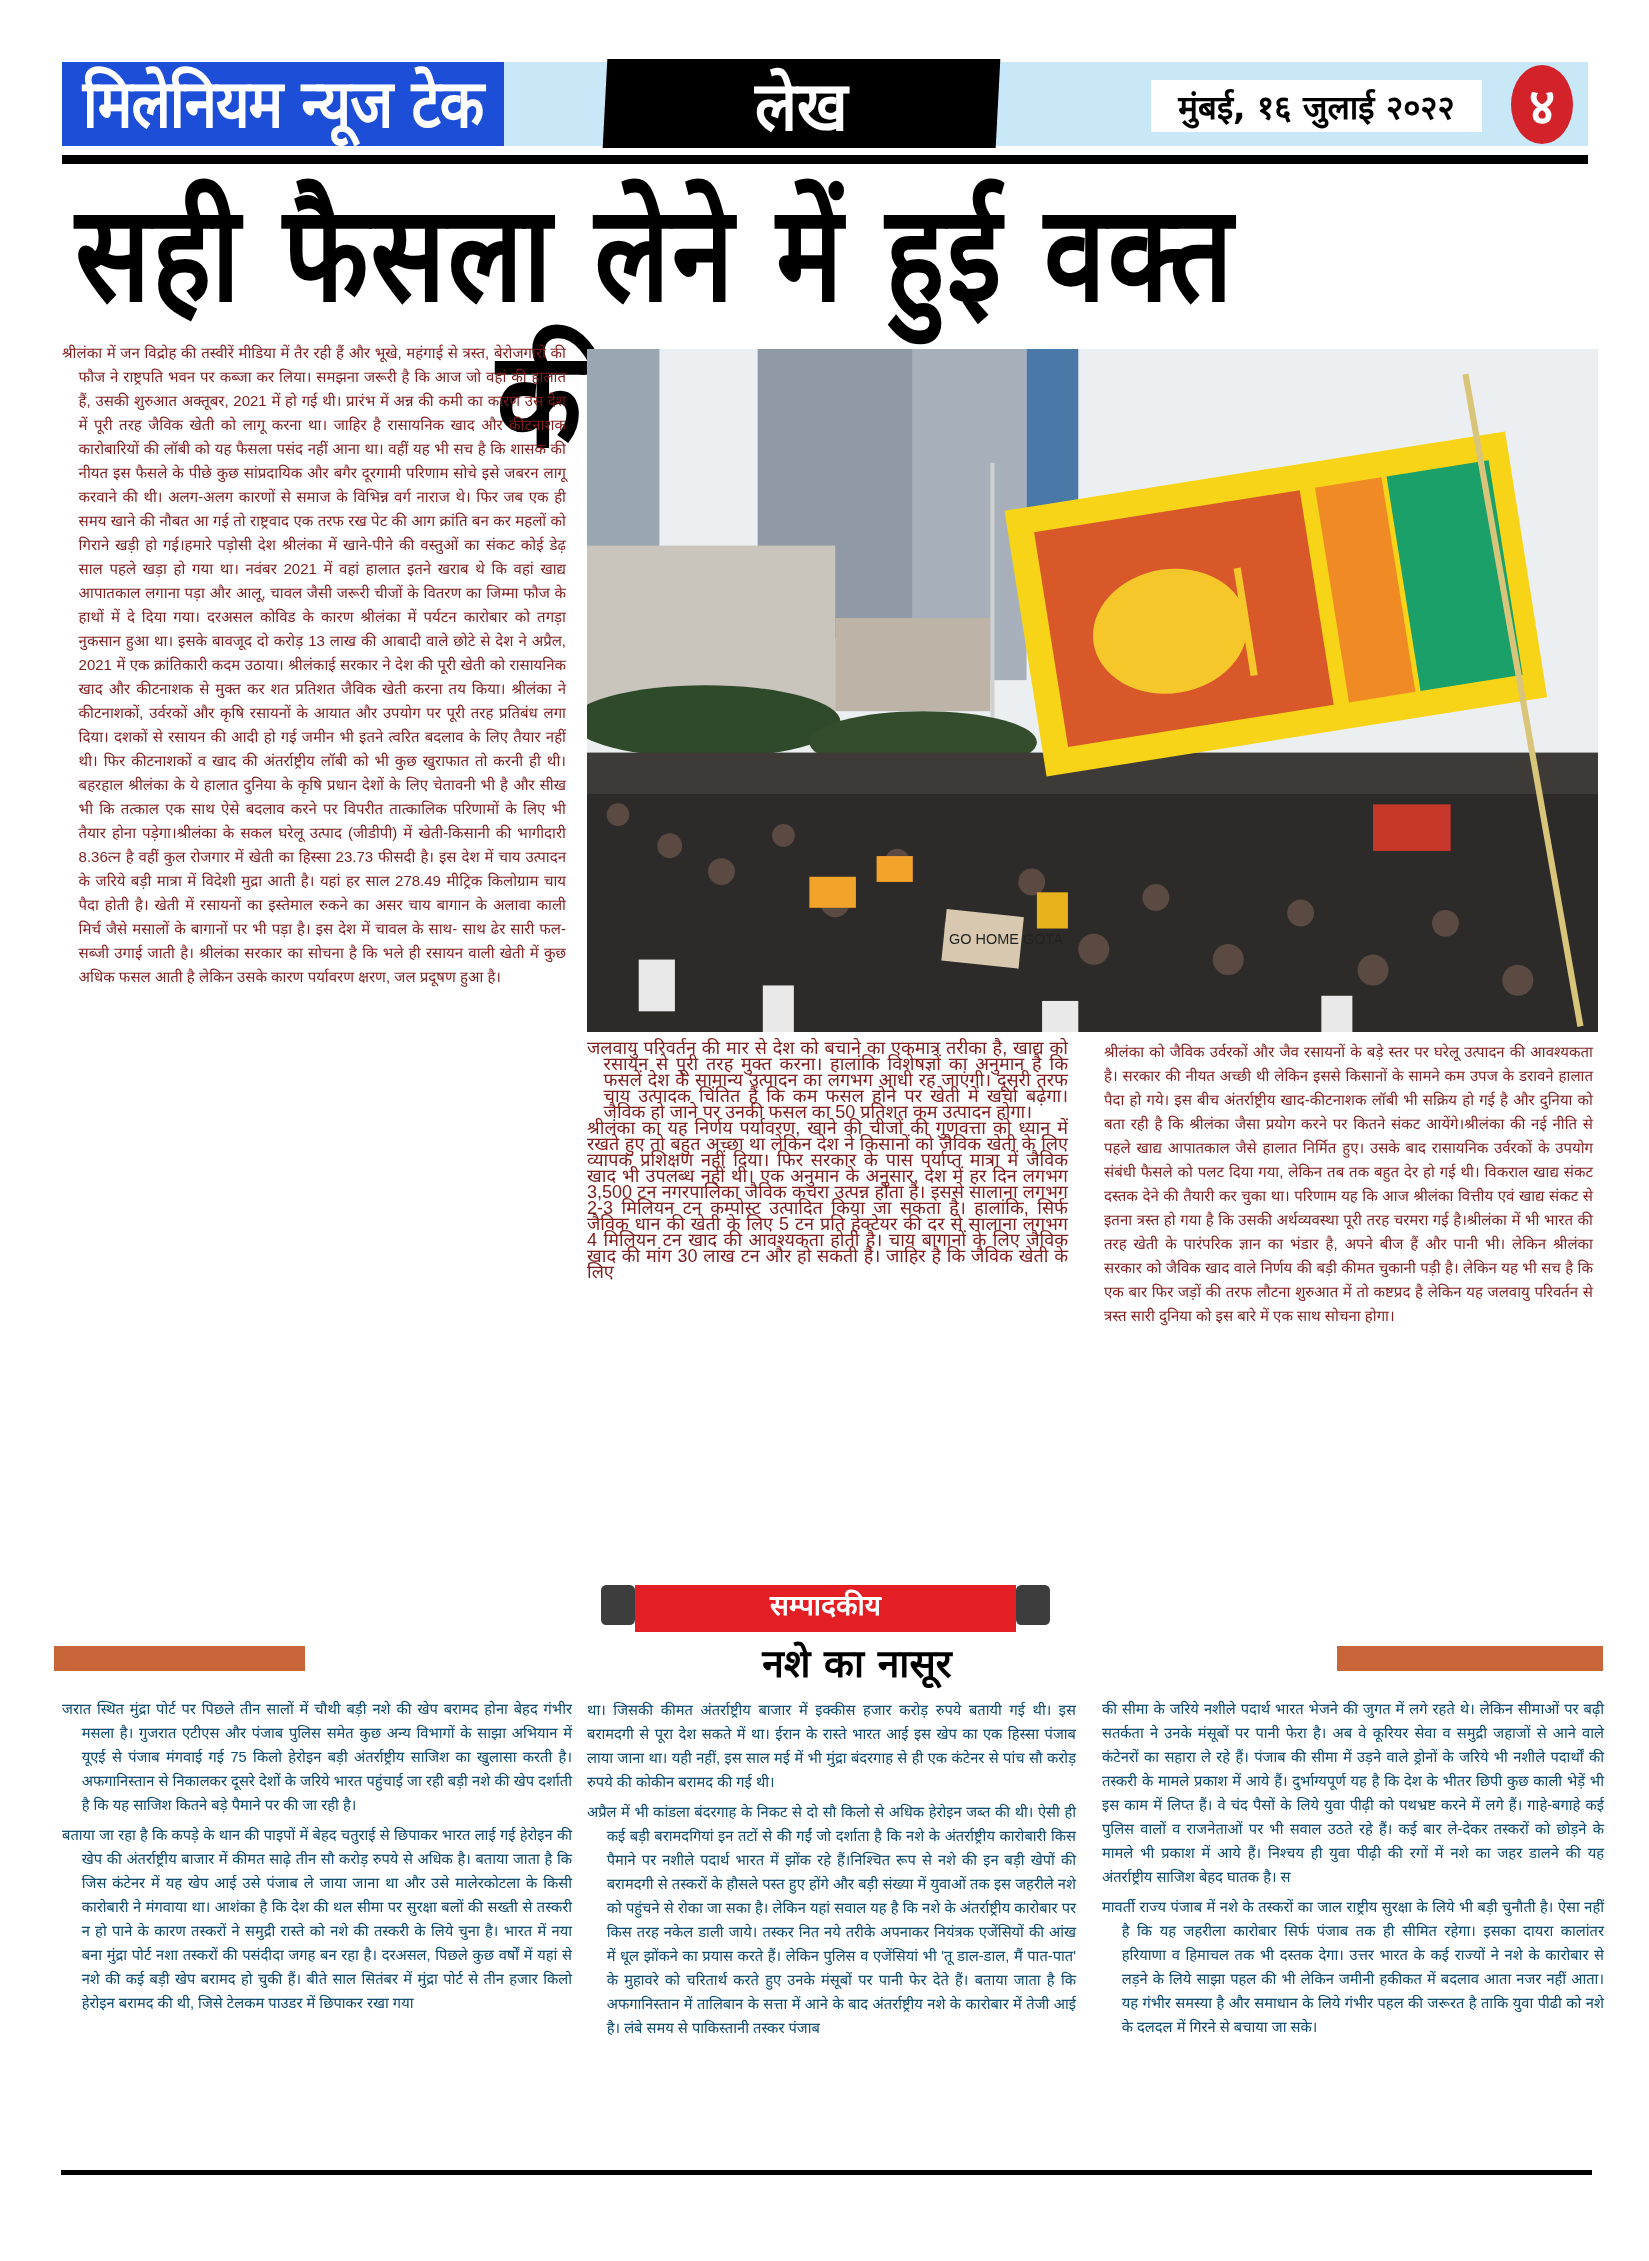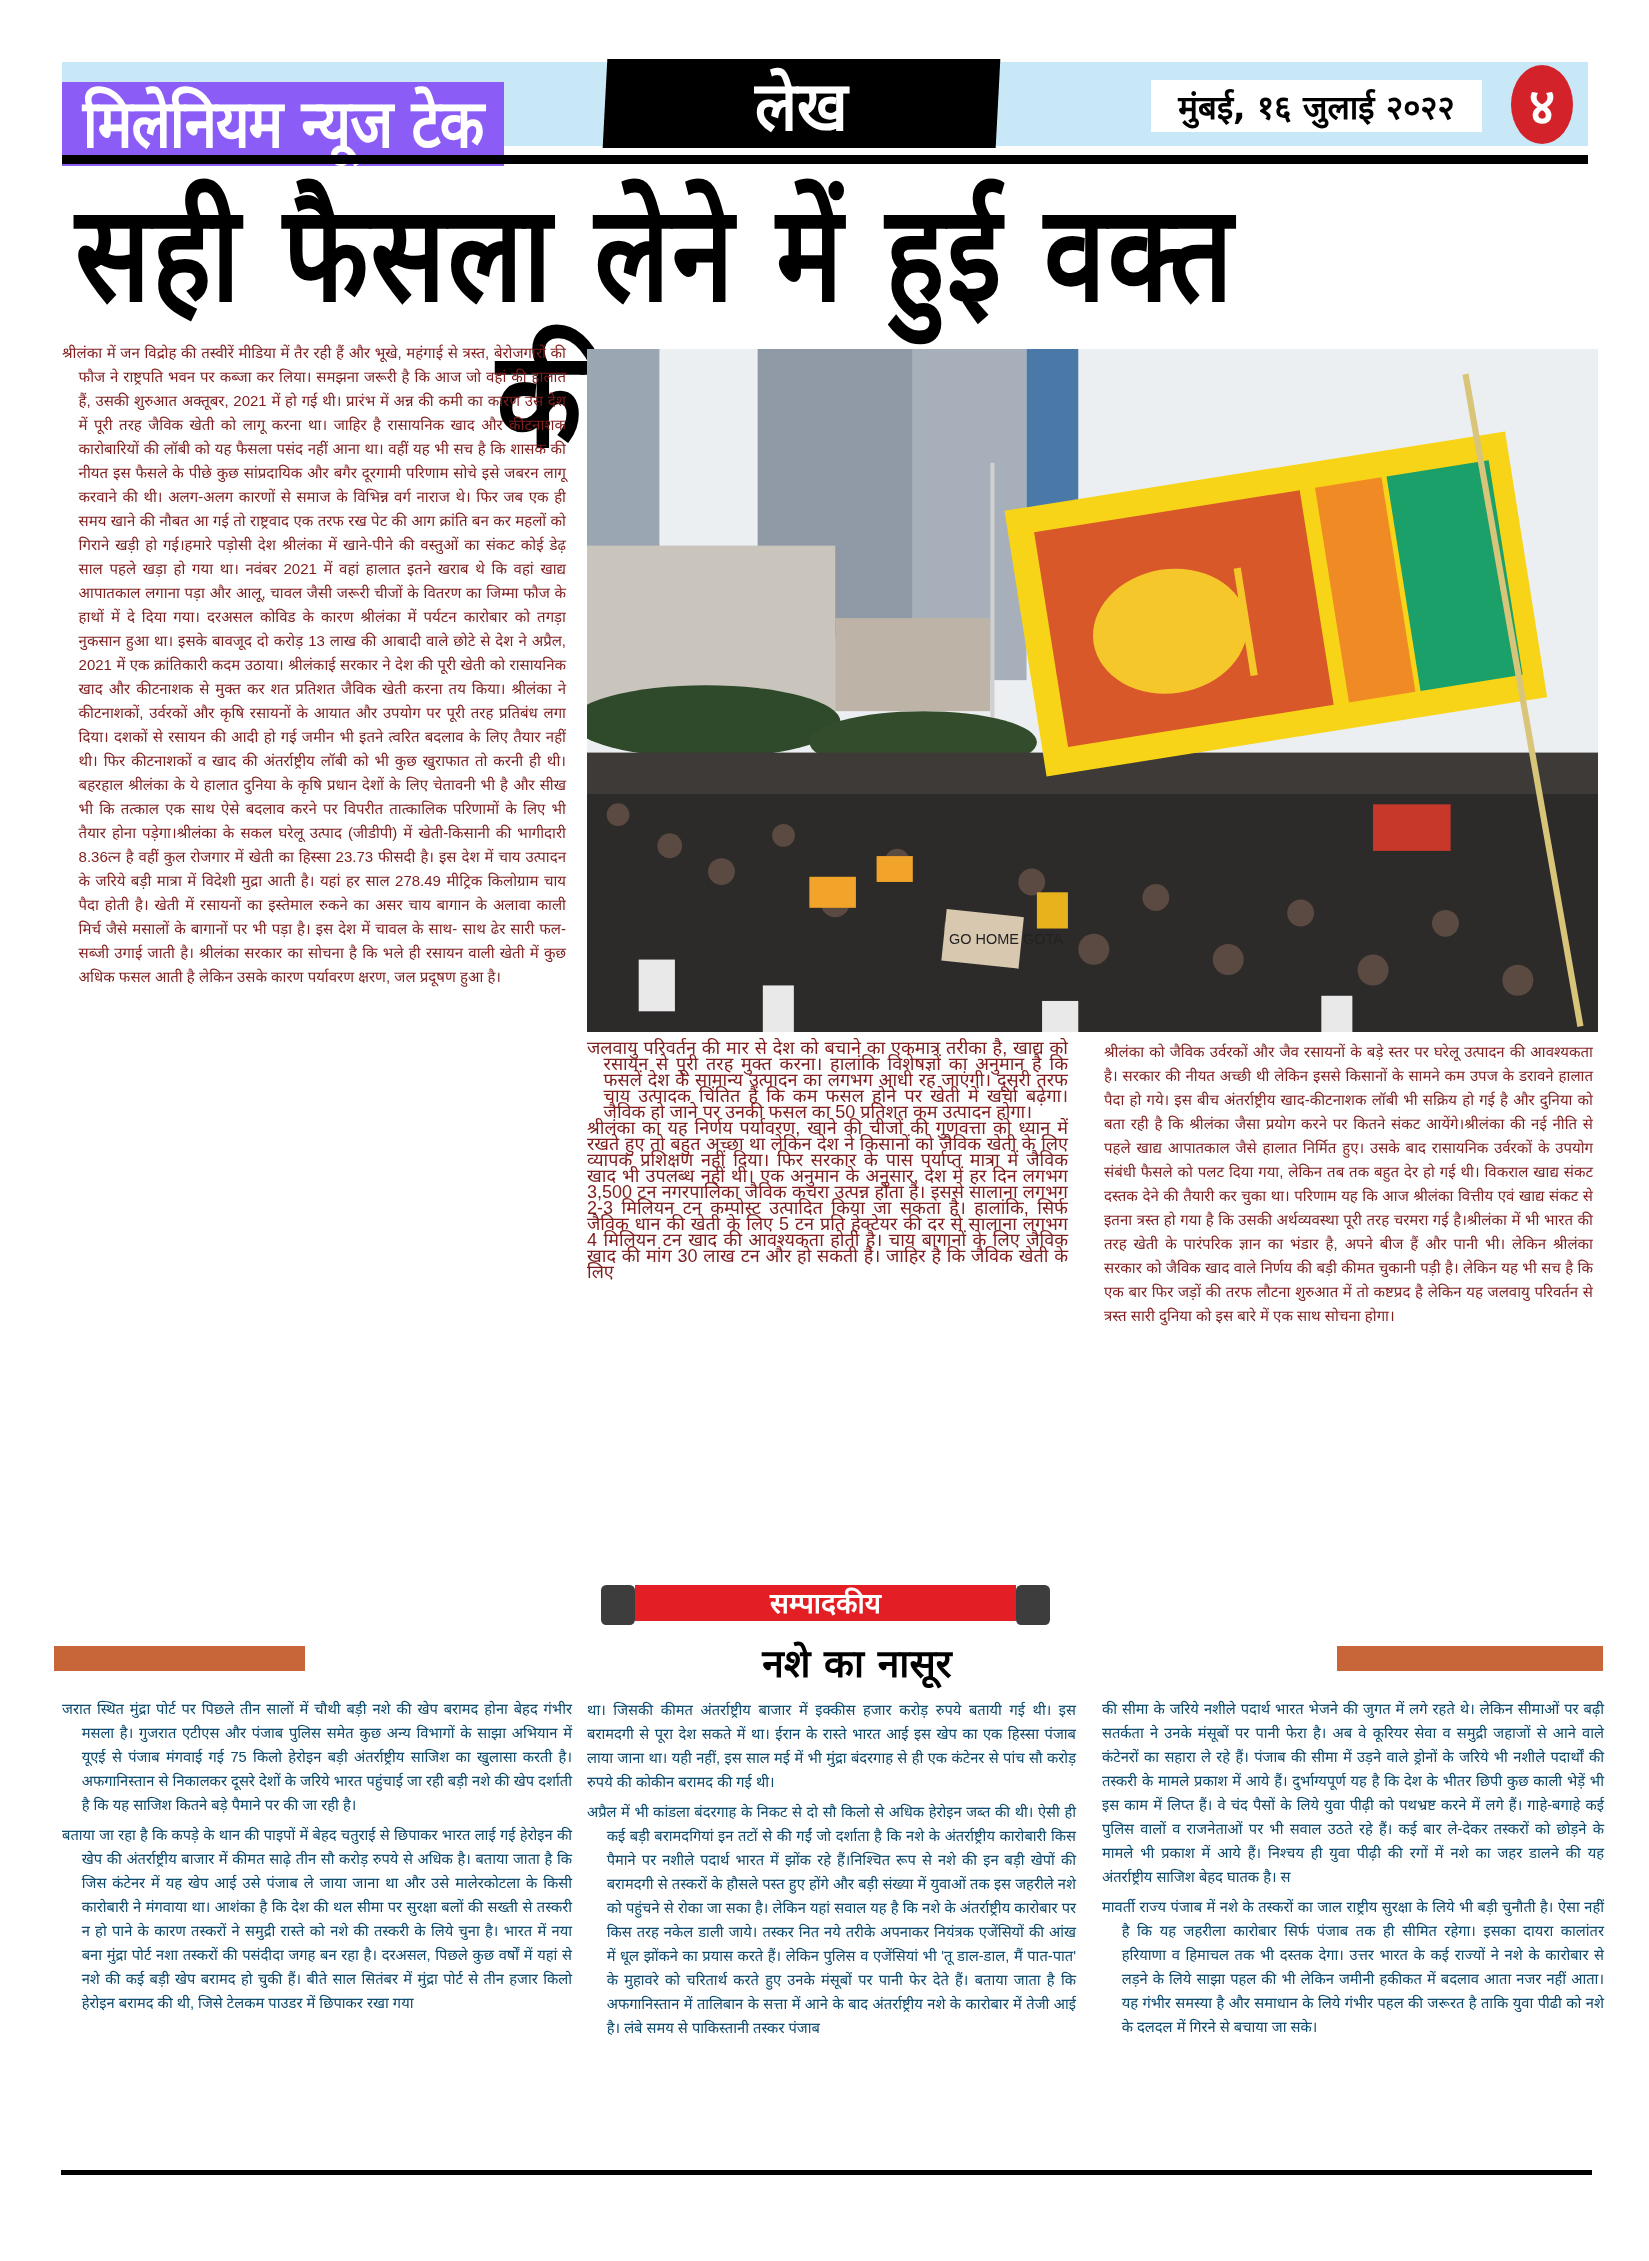--- a/index.html
+++ b/index.html
@@ -1,22 +1,22 @@
 <!DOCTYPE html>
 <html style="font-size:8.3px"><head>
 <meta charset="utf-8">
 <style>
   html, body { margin: 0; padding: 0; background: #ffffff; }
   body { width: 1650px; height: 2261px; position: relative; overflow: hidden;
          font-family: "DejaVu Sans", "Liberation Sans", sans-serif; color: #1a1a1a; }
 
   
   .masthead { position: absolute; left: 62px; top: 62px; width: 1526px; height: 84px; background: #c8e8f8; }
-  .brand { position: absolute; left: 0; top: 0; width: 442px; height: 84px; background: #8b5cf6;
-           display: flex; align-items: center; justify-content: center; margin-top: 20px; }
+  .brand { position: absolute; left: 0; top: 0; width: 442px; height: 84px; background: #1d4ed8;
+           display: flex; align-items: center; justify-content: center; }
   .brand span { color: #fff; font-weight: bold; font-size: 58px; letter-spacing: -1px; line-height: 1; transform: scaleY(1.15); }
   .section-tag { position: absolute; left: 543px; top: -3.1px; width: 393px; height: 89px; background: #000;
                  transform: skewX(-3deg); display: flex; align-items: center; justify-content: center; }
   .section-tag span { color: #fff; font-weight: bold; font-size: 62px; transform: skewX(3deg) scaleY(1.1); }
   .dateline { position: absolute; left: 1089px; top: 18px; width: 331px; height: 52px; background: #fff;
               display: flex; align-items: center; justify-content: center; }
   .dateline span { font-weight: bold; font-size: 33px; color: #000; }
   .page-num { position: absolute; left: 1449px; top: 3.1px; width: 62px; height: 79px; border-radius: 50%;
               background: #d3222a; display: flex; align-items: center; justify-content: center; }
   .page-num span { color: #fff; font-weight: bold; font-size: 50px; }
@@ -38,22 +38,22 @@
 
   
   .photo { position: absolute; left: 587px; top: 349px; width: 1011px; height: 683px; overflow: hidden;
            background: linear-gradient(180deg, #e9ecef 0%, #dfe4e8 40%, #555 55%, #2a2a2a 100%); }
   .photo svg { width: 100%; height: 100%; display: block; }
 
   
   .ed-banner { position: absolute; left: 601px; top: 1585px; width: 449px; height: 40px; }
   .ed-cap-l, .ed-cap-r { position: absolute; top: 0; width: 34px; height: 40px; background: #3d3d3d; border-radius: 5.2px; }
   .ed-cap-l { left: 0; } .ed-cap-r { right: 0; }
-  .ed-mid { position: absolute; left: 34px; right: 34px; top: 0; height: 36px; background: #e31e24;
-            display: flex; align-items: flex-end; justify-content: center; }
+  .ed-mid { position: absolute; left: 34px; right: 34px; top: 0; height: 47px; background: #e31e24;
+            display: flex; align-items: flex-start; justify-content: center; }
   .ed-mid span { color: #fff; font-weight: bold; font-size: 28px; }
   .ed-title { position: absolute; left: 0; top: 1635px; width: 1650px; text-align: center; margin-left: 32px; }
   .ed-title h2 { margin: 0; font-size: 39px; font-weight: bold; color: #000; }
   .orange-bar { position: absolute; height: 25px; background: #c8663a; top: 1646px; }
   .ob-left  { left: 54px; width: 251px; }
   .ob-right { left: 1337px; width: 266px; }
   .ed-col { position: absolute; top: 1697px; font-family: "Liberation Sans", "DejaVu Sans", sans-serif;
             font-size: 14.7px; line-height: 24px; text-align: justify; color: #0c4a6e; }
   .ed-c1 { left: 62px; width: 510px; }
   .ed-c2 { left: 587px; top: 1698px; width: 489px; }

